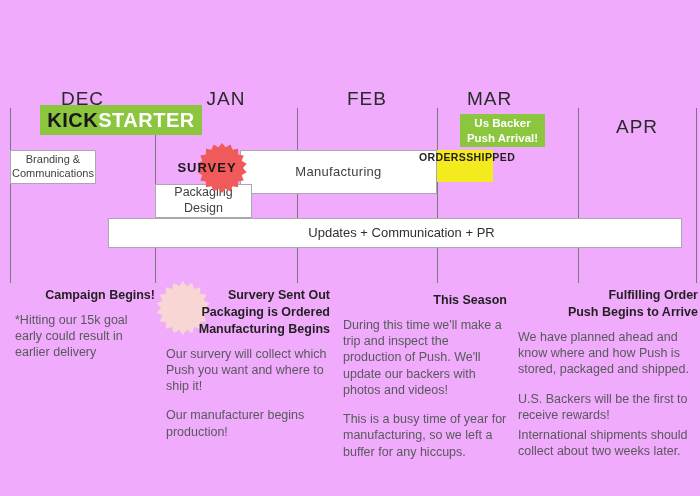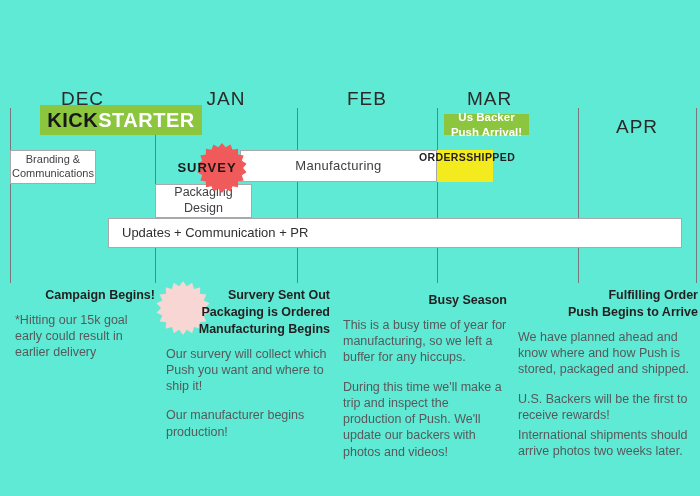--- a/index.html
+++ b/index.html
@@ -1,44 +1,44 @@
 <!DOCTYPE html>
 <html><head>
 <meta charset="utf-8">
 <style>
   * { margin:0; padding:0; box-sizing:border-box; }
   body { background:#fff; font-family:"Liberation Sans", sans-serif; }
-  #canvas { position:relative; width:700px; height:496px; background:#5eead4; overflow:hidden;padding-left:31px; }
+  #canvas { position:relative; width:700px; height:496px; background:#f0abfc; overflow:hidden;padding-left:31px; }
 
   .month-label { position:absolute; top:88px; text-align:center; font-size:19px;
     letter-spacing:1px; color:#2a2a2a; }
 
   .vline { position:absolute; top:108px; height:175px; width:1px; background:#77787b; }
 
   .box { position:absolute; background:#fff; border:1px solid #a7a9ac; color:#414042;
     display:flex; align-items:center; justify-content:center; text-align:center; line-height:1.25; }
 
   .kickstarter { position:absolute; left:40px; top:105px; width:162px; height:30px;
     background:#8CC63F; display:flex; align-items:center; justify-content:center;
     font-weight:800; font-size:20px; letter-spacing:.5px; z-index:3; }
   .kickstarter .kick { color:#17181a; }
   .kickstarter .starter { color:#ffffff;text-align:center; }
 
   .branding { left:10px; top:150px; width:86px; height:34px; font-size:11px; z-index:2; }
-  .manufacturing { left:240px; top:150px; width:197px; height:32px; font-size:13px; letter-spacing:.3px; z-index:2; }
+  .manufacturing { left:240px; top:150px; width:197px; height:44px; font-size:13px; letter-spacing:.3px; z-index:2; }
   .packaging { left:155px; top:184px; width:97px; height:34px; font-size:12.5px; z-index:2; }
-  .updates { left:108px; top:218px; width:574px; height:30px; justify-content:flex-start;
+  .updates { left:108px; top:218px; width:574px; height:30px; justify-content:center;
     padding-left:13px; font-size:13px; color:#2f2f2f; text-align:left; z-index:2; }
 
   .orders { position:absolute; left:437px; top:150px; width:56px; height:32px;
     background:#F3EB1E; color:#231f20; font-weight:bold; font-size:10.5px; line-height:1.35;
     letter-spacing:.4px; display:flex; flex-direction:row; justify-content:center;
     padding-left:4px; z-index:3; }
 
-  .us-backer { position:absolute; left:444px; top:114px; width:85px; height:21px;
+  .us-backer { position:absolute; left:460px; top:114px; width:85px; height:33px;
     background:#8CC63F; color:#fff; font-weight:bold; font-size:11.5px; line-height:1.3;
     display:flex; flex-direction:column; align-items:center; justify-content:center; z-index:3; }
 
   .starburst { position:absolute; z-index:4; }
   .starburst svg { display:block; }
   .survey-burst { left:197px; top:143px; width:50px; height:50px; }
   .pink-burst { left:156px; top:281px; width:54px; height:54px; z-index:0; }
 
   .survey-text { position:absolute; left:169px; top:160px; width:76px; text-align:center;
     font-weight:bold; font-size:13px; letter-spacing:1px; color:#17181a; z-index:5; }
@@ -129,28 +129,28 @@
     <h4>
       <span>Survery Sent Out</span><br>
       <span>Packaging is Ordered</span><br>
       <span>Manufacturing Begins</span>
     </h4>
     <p>Our survery will collect which Push you want and where to ship it!</p>
     <p>Our manufacturer begins production!</p>
   </div>
 
   <div class="note note-3">
-    <h4><span>Busy Season</span></h4>
+    <h4><span>This Season</span></h4>
+    <p>During this time we'll make a trip and inspect the production of Push. We'll update our backers with photos and videos!</p>
     <p>This is a busy time of year for manufacturing, so we left a buffer for any hiccups.</p>
-    <p>During this time we'll make a trip and inspect the production of Push. We'll update our backers with photos and videos!</p>
   </div>
 
   <div class="note note-4">
     <h4>
       <span>Fulfilling Order</span><br>
       <span>Push Begins to Arrive</span>
     </h4>
     <p>We have planned ahead and know where and how Push is stored, packaged and shipped.</p>
     <p class="tight">U.S. Backers will be the first to receive rewards!</p>
-    <p>International shipments should arrive photos two weeks later.</p>
+    <p>International shipments should collect about two weeks later.</p>
   </div>
 
 </div>
 
 </body></html>

